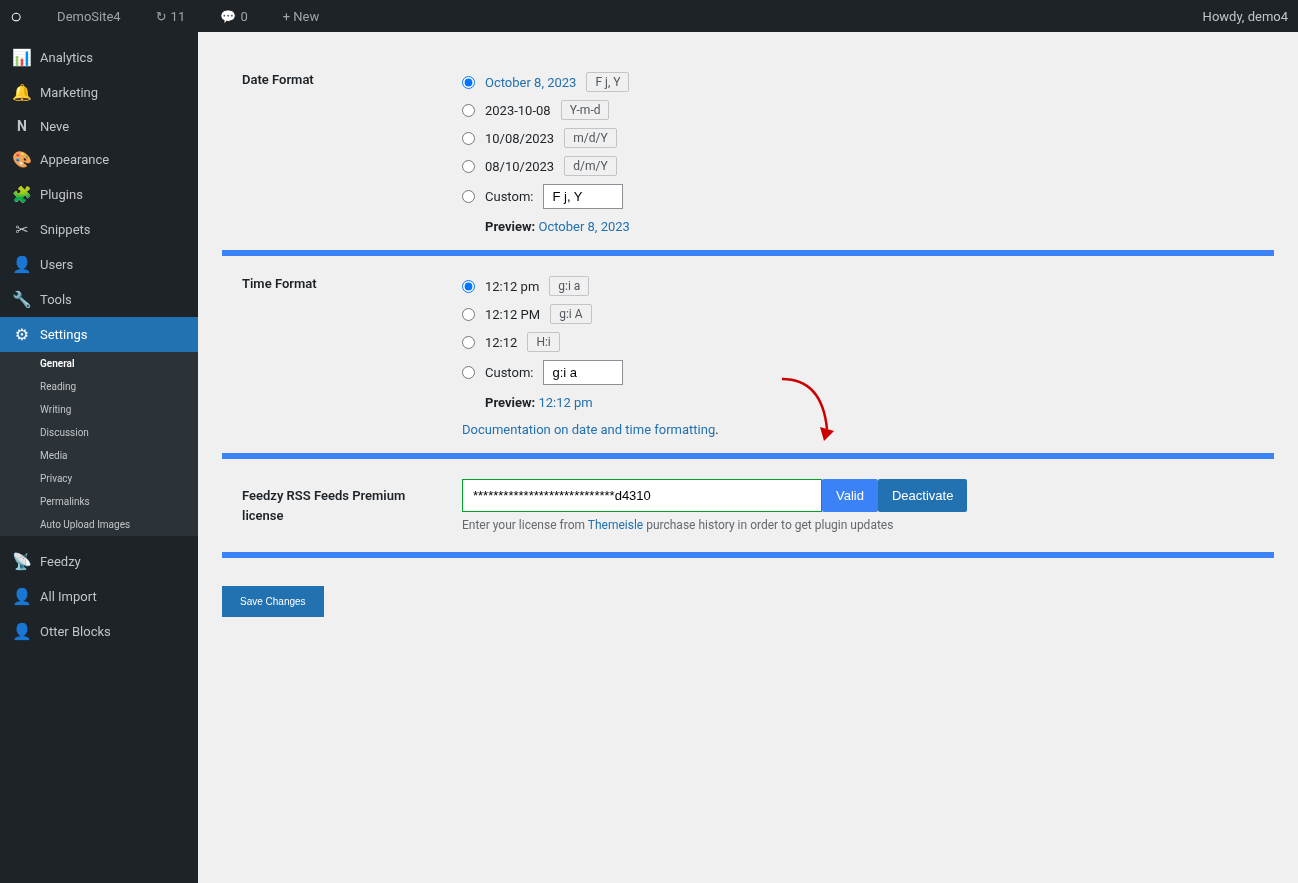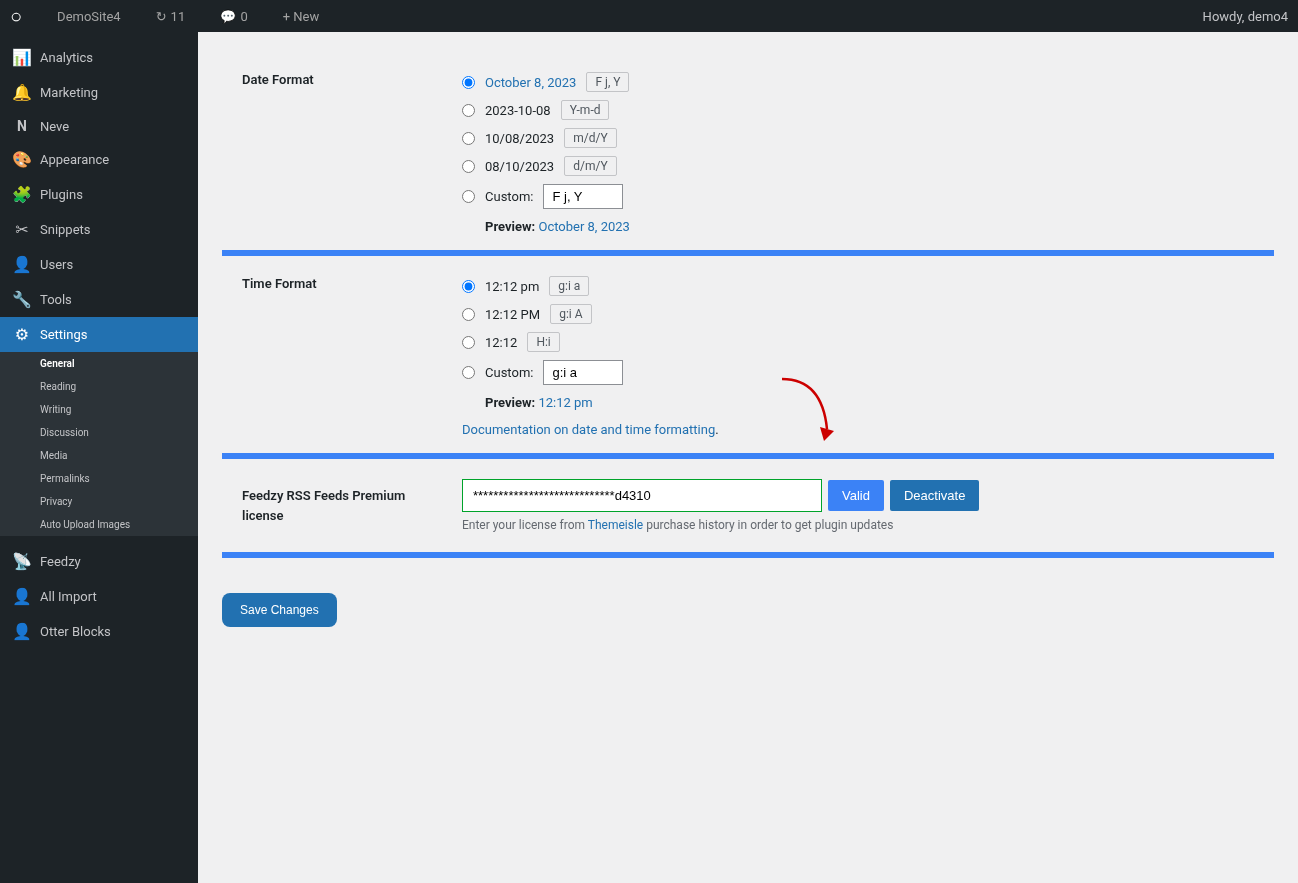--- a/index.html
+++ b/index.html
@@ -91,21 +91,21 @@
       padding: 4px 28px 4px 8px;
       border: 1px solid #8c8f94;
       background: #fff;
       font-size: 13px;
       cursor: pointer;
       appearance: auto;
       min-width: 140px;
     }
 
     .license-row td:first-child { vertical-align: middle; }
-    .license-input-wrap { display: flex; align-items: center; gap: 6px; }
+    .license-input-wrap { display: flex; }
     .license-input {
       border: 1.5px solid #00a32a;
       padding: 8px 10px;
       font-size: 13px;
       width: 360px;
       outline: none;
     }
     .btn-valid {
       background: #3b82f6;
       color: #fff;
@@ -124,24 +124,24 @@
       cursor: pointer;
       border-radius: 2px;
     }
     .license-help { font-size: 12px; color: #646970; margin-top: 6px; }
 
     .save-btn {
       background: #2271b1;
       color: #fff;
       border: none;
       padding: 10px 18px;
-      font-size: 12px;
-      cursor: pointer;
-      border-radius: 8px;
-      margin-top: 35px;
+      font-size: 10px;
+      cursor: pointer;
+      border-radius: 0;
+      margin-top: 28px;
     }
   </style>
 </head>
 <body>
 
 <div id="wpadminbar">
   <span class="adminbar-logo">○</span>
   <span class="adminbar-item">DemoSite4</span>
   <span class="adminbar-item">
     ↻ <span>11</span>
@@ -192,22 +192,22 @@
       <span class="icon">⚙</span>
       <span>Settings</span>
     </div>
 
     <div class="sidebar-submenu">
       <div class="sub-item active">General</div>
       <div class="sub-item">Reading</div>
       <div class="sub-item">Writing</div>
       <div class="sub-item">Discussion</div>
       <div class="sub-item">Media</div>
+      <div class="sub-item">Privacy</div>
       <div class="sub-item">Permalinks</div>
-      <div class="sub-item">Privacy</div>
       <div class="sub-item">Auto Upload Images</div>
     </div>
 
     <div class="sidebar-item" style="margin-top:8px;">
       <span class="icon">📡</span>
       <span>Feedzy</span>
     </div>
     <div class="sidebar-item">
       <span class="icon">👤</span>
       <span>All Import</span>

